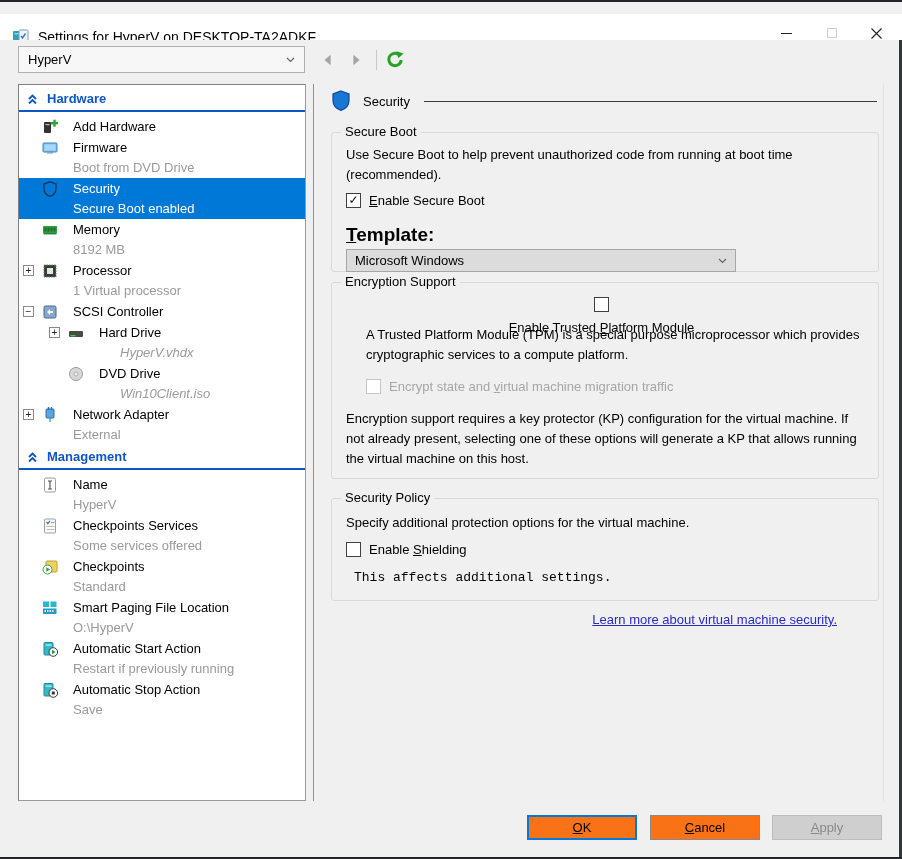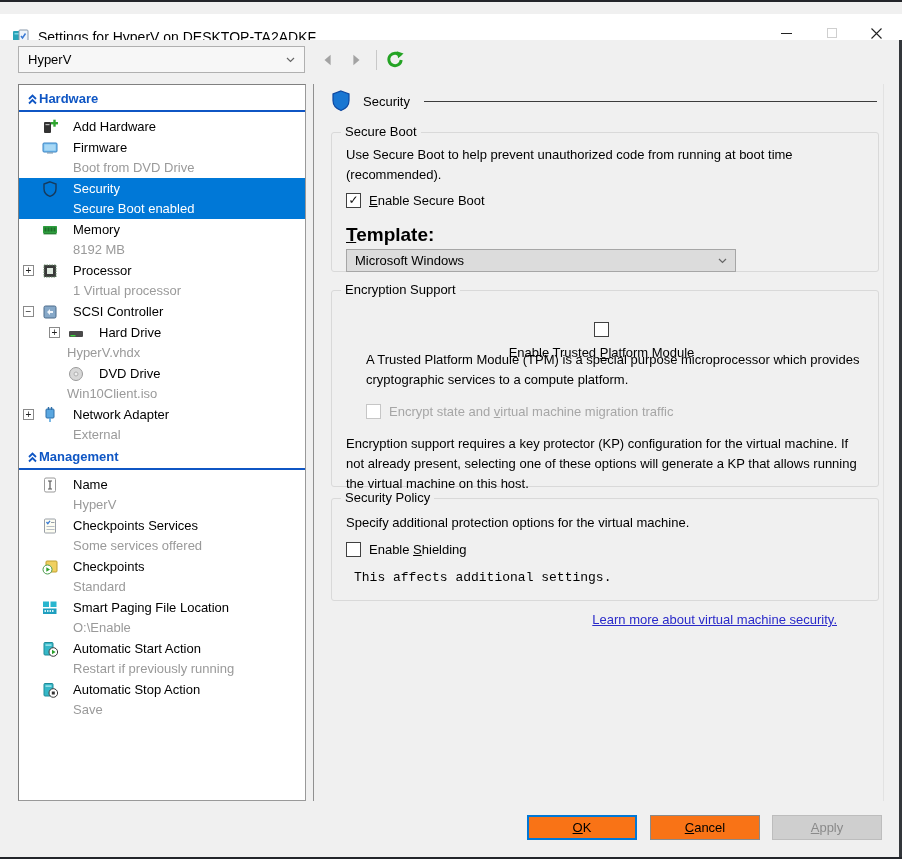--- a/index.html
+++ b/index.html
@@ -21,50 +21,50 @@
   
   .toolbar { position:absolute; top:40px; left:0; right:0; height:44px; background:#f0f0f0; }
   .vm-combo { position:absolute; left:18px; top:6px; width:287px; height:27px; background:#f7f7f7; border:1px solid #b0b0b0; display:flex; align-items:center; justify-content:space-between; padding:0 9px; font-size:13px; }
   .nav-btn { position:absolute; top:10px; width:20px; height:20px; display:flex; align-items:center; justify-content:center; }
   .nav-back { left:318px; } .nav-fwd { left:346px; }
   .tb-sep { position:absolute; left:376px; top:10px; width:1px; height:20px; background:#c8c8c8; }
   .refresh-btn { position:absolute; left:384px; top:9px; width:22px; height:22px; display:flex; align-items:center; justify-content:center; }
 
   
   .sidebar { position:absolute; left:18px; top:84px; width:288px; height:717px; background:#fff; border:1px solid #999; border-top-color:#808080; border-left-color:#808080; padding-top:2px; overflow:hidden; }
-  .sect { height:20px; line-height:20px; padding-left:20px; position:relative; color:#0f56c4; font-weight:bold; font-size:13px; margin-top:2px; }
+  .sect { height:20px; line-height:20px; padding-left:28px; position:relative; color:#0f56c4; font-weight:bold; font-size:13px; margin-top:2px; }
   .sect .chev { position:absolute; left:8px; top:5px; }
   .sect-line { height:2px; background:#0f56c4; margin:1px 0 4px 0; }
   .row { position:relative; height:21px; line-height:21px; font-size:13px; white-space:nowrap; }
   .lv1 { padding-left:54px; } .lv2 { padding-left:80px; }
   .row.lv1 .ic { position:absolute; left:22px; top:2px; }
   .row.lv2 .ic { position:absolute; left:48px; top:2px; }
   .exp { position:absolute; top:5px; width:11px; height:11px; border:1px solid #8a8a8a; background:#fff; font-size:10px; line-height:9px; text-align:center; color:#222; }
   .exp.e1 { left:4px; } .exp.e2 { left:30px; }
   .sub { height:20px; line-height:20px; color:#9a9a9a; font-size:13px; white-space:nowrap; }
-  .sub.lv1 { padding-left:54px; } .sub.lv2 { padding-left:48px; }
+  .sub.lv1 { padding-left:54px; } .sub.lv2 { padding-left:101px;font-style:italic; }
   .selblock { background:#0078d7; color:#fff; }
   .selblock .sub { color:#fff; }
 
   
   .pane { position:absolute; left:313px; top:84px; width:571px; height:717px; background:#f0f0f0; border-left:1px solid #909090; border-right:1px solid #e2e2e2; }
   .pane-header { position:absolute; left:17px; right:6px; top:6px; height:22px; display:flex; align-items:center; }
   .pane-title { margin-left:12px; font-size:13px; }
   .pane-rule { flex:1; height:1px; background:#3c3c3c; margin-left:14px; }
   .grp { position:absolute; left:17px; width:548px; border:1px solid #d9d9d9; border-radius:3px; }
   .legend { position:absolute; top:-9px; left:9px; background:#f0f0f0; padding:0 4px; font-size:13px; }
   .txt { font-size:13px; line-height:20px; }
   .cbrow { display:flex; align-items:center; gap:8px; height:18px; }
   .cb { width:15px; height:15px; background:#fff; border:1px solid #404040; text-align:center; line-height:13px; font-size:12px; color:#111; flex:0 0 auto; }
   .cbl { font-size:13px; }
   .dis .cb { border-color:#c6c6c6; color:#c6c6c6; }
   .dis .cbl { color:#a6a6a6; }
   .mn { text-decoration:underline; }
   .grp-sb { top:48px; height:140px; padding:12px 14px 0 14px; }
-  .grp-enc { top:206px; height:197px; padding:17px 14px 0 7px; }
+  .grp-enc { top:198px; height:197px; padding:0 14px 0 7px; }
   .grp-pol { top:414px; height:103px; padding:14px 14px 0 14px; }
   .tmpl-label { margin-top:15px; font-size:19px;font-weight:bold; }
   .combo { margin-top:3px; width:390px; height:23px; background:#dcdcdc; border:1px solid #a6a6a6; display:flex; align-items:center; justify-content:space-between; padding:0 8px; font-size:13px; }
   .link-row { position:absolute; top:528px; right:46px; font-size:13px; }
   .link { color:#2a2ac9; text-decoration:underline; cursor:pointer; }
 
   
   .btn { position:absolute; top:815px; width:110px; height:25px; font-size:13px; display:flex; align-items:center; justify-content:center; background:#f97316; border:1px solid #8a8a8a; }
   .btn-ok { left:527px; border:2px solid #0078d7; }
   .btn-cancel { left:650px; }
@@ -276,21 +276,21 @@
       <rect x="2" y="2.5" width="6" height="5.5" fill="#29b6cf"></rect>
       <rect x="9.5" y="2.5" width="6" height="5.5" fill="#29b6cf"></rect>
       <rect x="2" y="9.5" width="13.5" height="5.5" fill="#1f9fbf"></rect>
       <rect x="3.5" y="11" width="1.5" height="2" fill="#d2f2f8"></rect>
         <rect x="6" y="11" width="1.5" height="2" fill="#d2f2f8"></rect>
         <rect x="8.5" y="11" width="1.5" height="2" fill="#d2f2f8"></rect>
         <rect x="11" y="11" width="1.5" height="2" fill="#d2f2f8"></rect>
     </svg>
     <span>Smart Paging File Location</span>
   </div>
-  <div class="sub lv1">O:\Enable</div>
+  <div class="sub lv1">O:\HyperV</div>
 
   <div class="row lv1">
     <svg class="ic" width="18" height="18" viewBox="0 0 18 18">
       <rect x="3" y="2.5" width="9" height="12.5" rx="1" fill="#35b8c8" stroke="#1f8a98"></rect>
       <rect x="4.5" y="4.5" width="6" height="1.2" fill="#bdeef4"></rect>
       <circle cx="12.3" cy="12" r="4.3" fill="#fff" stroke="#3a3a3a"></circle>
       <polygon points="11,9.8 11,14.2 14.6,12" fill="#2ca02c"></polygon>
     </svg>
     <span>Automatic Start Action</span>
   </div>

